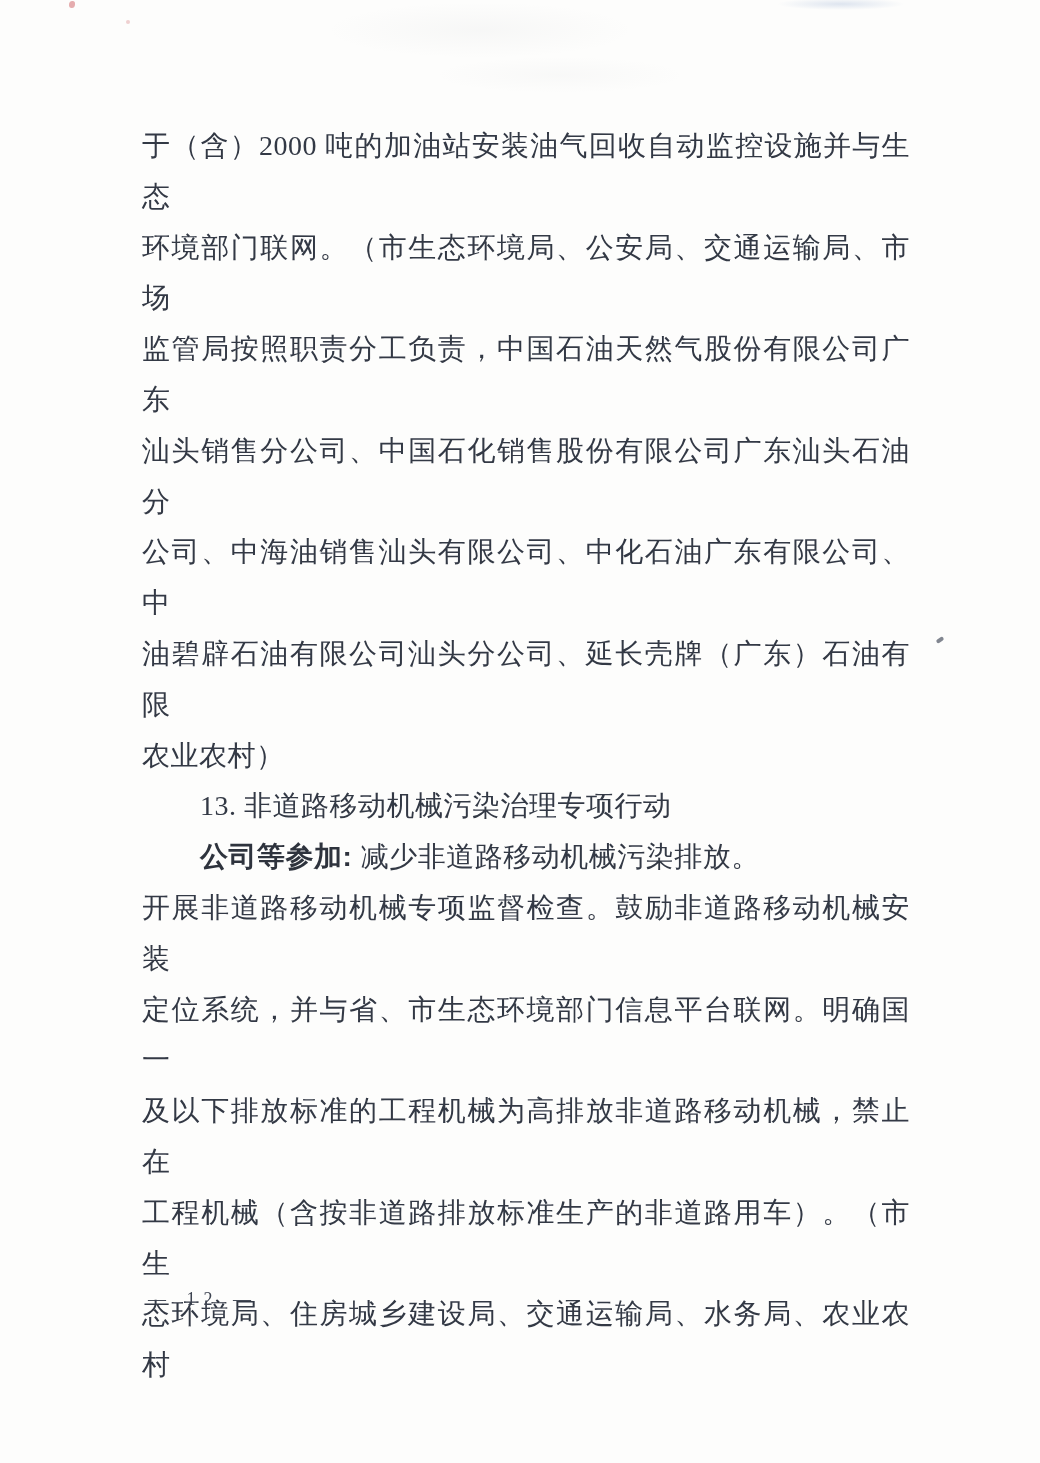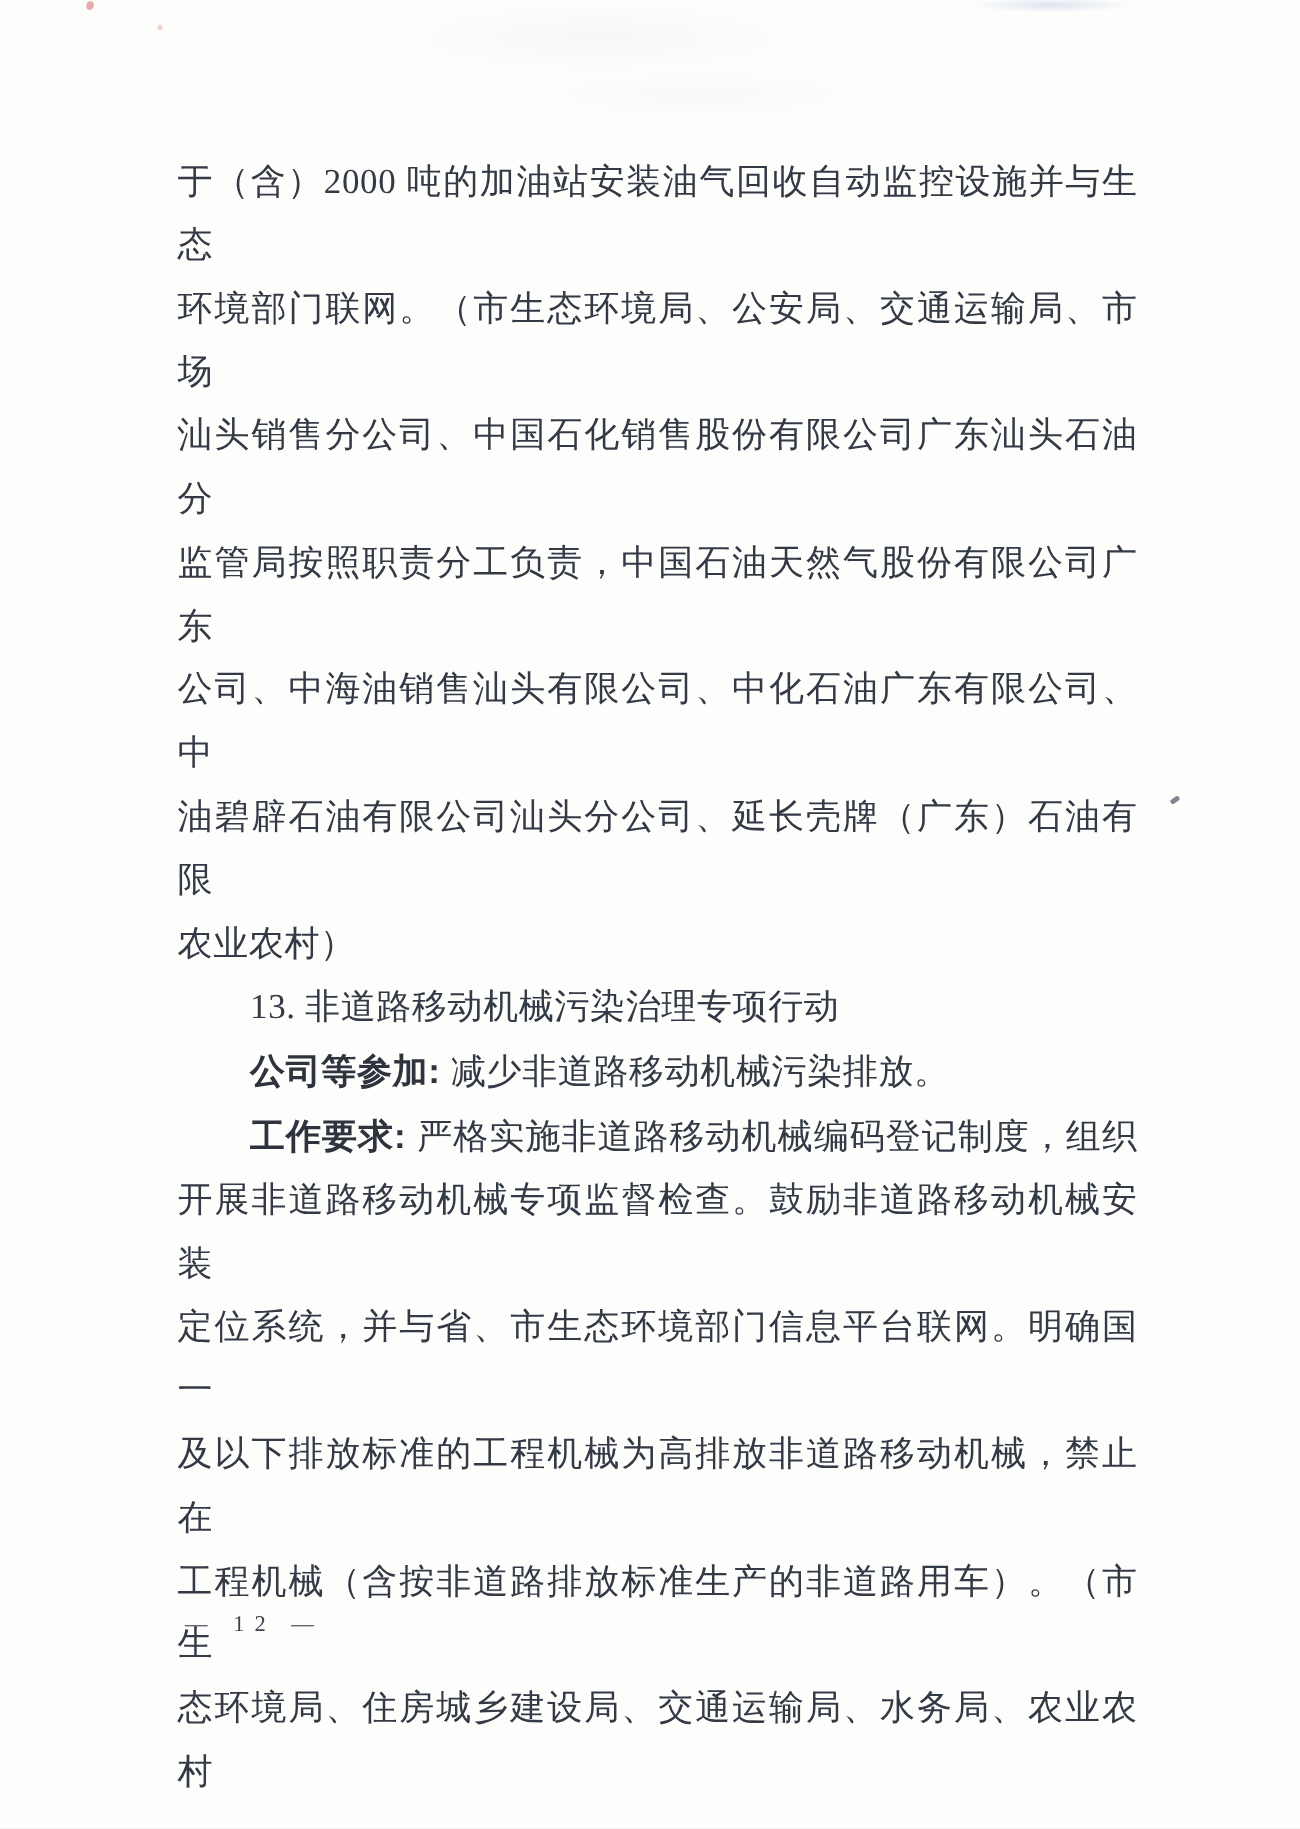--- a/index.html
+++ b/index.html
@@ -69,28 +69,27 @@
 
 <div class="page">
   <div class="smudge-top-right"></div>
   <div class="speck-red-1"></div>
   <div class="speck-red-2"></div>
   <div class="speck-ink"></div>
 
   <div class="textblock">
       <div class="line fill"><span class="seg-body">于（含）2000 吨的加油站安装油气回收自动监控设施并与生态</span></div>
       <div class="line fill"><span class="seg-body">环境部门联网。（市生态环境局、公安局、交通运输局、市场</span></div>
+      <div class="line fill"><span class="seg-body">监管局按照职责分工负责，中国石油天然气股份有限公司广东</span></div>
       <div class="line fill"><span class="seg-body">汕头销售分公司、中国石化销售股份有限公司广东汕头石油分</span></div>
-      <div class="line fill"><span class="seg-body">监管局按照职责分工负责，中国石油天然气股份有限公司广东</span></div>
       <div class="line fill"><span class="seg-body">公司、中海油销售汕头有限公司、中化石油广东有限公司、中</span></div>
       <div class="line fill"><span class="seg-body">油碧辟石油有限公司汕头分公司、延长壳牌（广东）石油有限</span></div>
       <div class="line"><span class="seg-body">农业农村）</span></div>
       <div class="line indent"><span class="seg-body">13.  非道路移动机械污染治理专项行动</span></div>
       <div class="line indent"><span class="seg-hei">公司等参加:</span><span class="seg-body">减少非道路移动机械污染排放。</span></div>
-      <div class="line indent fill"><span class="seg-hei">工作要求:</span><span class="seg-body">严格实施非道路移动机械编码登记制度，组织</span></div>
       <div class="line fill"><span class="seg-body">开展非道路移动机械专项监督检查。鼓励非道路移动机械安装</span></div>
       <div class="line fill"><span class="seg-body">定位系统，并与省、市生态环境部门信息平台联网。明确国一</span></div>
       <div class="line fill"><span class="seg-body">及以下排放标准的工程机械为高排放非道路移动机械，禁止在</span></div>
       <div class="line fill"><span class="seg-body">工程机械（含按非道路排放标准生产的非道路用车）。（市生</span></div>
       <div class="line fill"><span class="seg-body">态环境局、住房城乡建设局、交通运输局、水务局、农业农村</span></div>
     </div>
 
   <div class="footer">— 12 —</div>
 </div>
 

